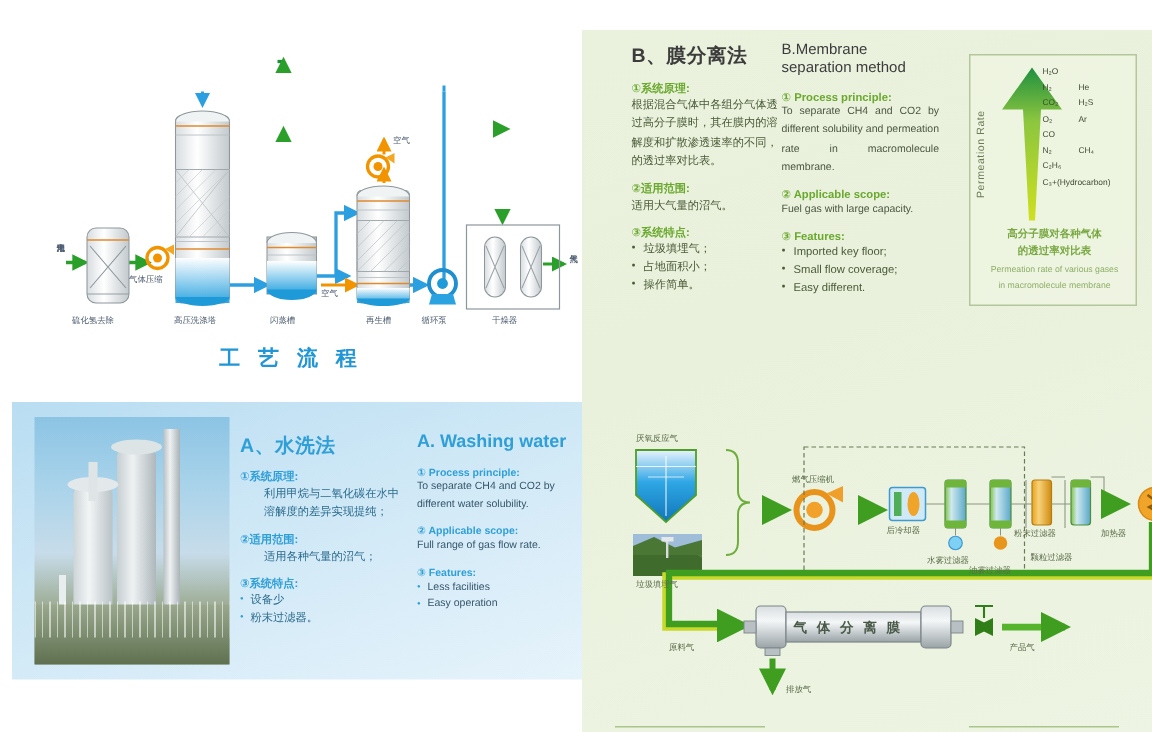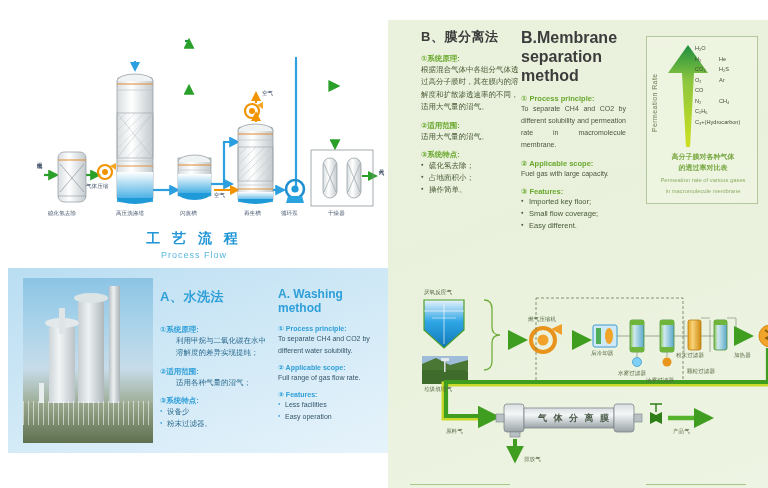--- a/index.html
+++ b/index.html
@@ -44,41 +44,41 @@
   .photo .ground { position:absolute; left:0; bottom:0; width:100%; height:40px;
       background:linear-gradient(#9aa98e,#5f7050);}
   .photo .fence { position:absolute; left:0; bottom:18px; width:100%; height:24px;
       background:repeating-linear-gradient(90deg, rgba(255,255,255,.55) 0 1px, transparent 1px 5px);}
   .photo .pipe { position:absolute; left:16px; top:105px; width:22px; height:40px;
       border-left:5px solid #e8edee; border-bottom:5px solid #e8edee; border-radius:0 0 0 14px;}
 
   .wash-cn { position:absolute; left:160px; top:288px; width:108px; }
   .wash-en { position:absolute; left:278px; top:288px; width:106px; }
 
-  .h-cn { font-size:13px; font-weight:bold; color:#2f9fd8; letter-spacing:.5px; margin-bottom:19px; }
+  .h-cn { font-size:13px; font-weight:bold; color:#2f9fd8; letter-spacing:.5px; margin-bottom:7px; }
   .h-en { font-size:12px; font-weight:bold; color:#2f9fd8; line-height:1.15; margin-bottom:9px; }
   .sub-cn { font-size:7.5px; color:#2f9fd8; font-weight:bold; margin-top:7px; }
   .sub-en { font-size:7px; color:#2f9fd8; font-weight:bold; margin-top:7px; }
   .body-cn { font-size:7.5px; color:#2b6b8e; line-height:1.65;margin-left:16px; }
   .body-en { font-size:7px; color:#35566b; line-height:1.75; }
   .bul { font-size:7.5px; color:#2b6b8e; line-height:1.6; padding-left:7px; position:relative;}
   .bul::before { content:"\25CF"; position:absolute; left:0; top:0; font-size:4px; color:#2f9fd8; line-height:2.4;}
   .bul-en { font-size:7px; color:#35566b; line-height:1.7; padding-left:7px; position:relative;}
   .bul-en::before { content:"\25CF"; position:absolute; left:0; top:0; font-size:4px; color:#2f9fd8; line-height:2.6;}
 
   
   .right-col {
     position:absolute; left:388px; top:0; width:380px; height:488px;
     background:linear-gradient(160deg,#eaf2dd 0%, #e9f1dc 40%, #eef4e3 100%);
     margin-top:20px;
   }
   .memb-cn { position:absolute; left:33px; top:8px; width:98px; }
   .memb-en { position:absolute; left:133px; top:8px; width:105px; }
   .h-cn-g { font-size:13px; font-weight:bold; color:#3c3c3c; letter-spacing:.5px; margin-bottom:8px; }
-  .h-en-g { font-size:16px; font-weight:bold; color:#3c3c3c; line-height:1.2; margin-bottom:8px; }
+  .h-en-g { font-size:10px; font-weight:normal; color:#3c3c3c; line-height:1.2; margin-bottom:8px; }
   .sub-g { font-size:7.5px; color:#6aa82e; font-weight:bold; margin-top:7px; }
   .body-g { font-size:7.5px; color:#4a5a36; line-height:1.65; }
   .body-g-en { font-size:7px; color:#4b5640; line-height:1.75; text-align:justify; }
   .bul-g { font-size:7.5px; color:#4a5a36; line-height:1.6; padding-left:8px; position:relative;}
   .bul-g::before { content:"\25CF"; position:absolute; left:0; top:0; font-size:4.5px; color:#4a5a36; line-height:2.3;}
 
   
   .perm-box {
     position:absolute; left:258px; top:16px; width:112px; height:168px;
     border:1px solid #b4c79a; background:rgba(240,246,228,.55);
@@ -264,21 +264,20 @@
       <div class="lbl-b" style="left:180px; top:210px;">闪蒸槽</div>
       <div class="lbl-b" style="left:214px; top:192px;">空气</div>
       <div class="lbl-b" style="left:262px; top:90px;">空气</div>
       <div class="lbl-b" style="left:244px; top:210px;">再生槽</div>
       <div class="lbl-b" style="left:281px; top:210px;">循环泵</div>
       <div class="lbl-b" style="left:328px; top:210px;">干燥器</div>
       <div class="vlbl" style="left:378px; top:165px;">天然气</div>
 
       <div class="pf-title">
         <div class="cn">工 艺 流 程</div>
-        <div class="en">Process Flow</div>
       </div>
     </div>
 
     <div class="blue-panel">
       <div class="photo">
         <div class="col3"></div>
         <div class="tower2"></div>
         <div class="cap2"></div>
         <div class="tower1"></div>
         <div class="cap1"></div>
@@ -294,41 +293,41 @@
       <div class="sub-cn">①系统原理:</div>
       <div class="body-cn">利用甲烷与二氧化碳在水中溶解度的差异实现提纯；</div>
       <div class="sub-cn">②适用范围:</div>
       <div class="body-cn">适用各种气量的沼气；</div>
       <div class="sub-cn">③系统特点:</div>
       <div class="bul">设备少</div>
       <div class="bul">粉末过滤器。</div>
     </div>
 
     <div class="wash-en">
-      <div class="h-en">A. Washing method</div>
+      <div class="h-en">A. Washing water</div>
       <div class="sub-en">① Process principle:</div>
       <div class="body-en">To separate CH4 and CO2 by different water solubility.</div>
       <div class="sub-en">② Applicable scope:</div>
       <div class="body-en">Full range of gas flow rate.</div>
       <div class="sub-en">③ Features:</div>
       <div class="bul-en">Less facilities</div>
       <div class="bul-en">Easy operation</div>
     </div>
   </div>
 
   <div class="right-col">
 
     <div class="memb-cn">
       <div class="h-cn-g">B、膜分离法</div>
       <div class="sub-g">①系统原理:</div>
-      <div class="body-g">根据混合气体中各组分气体透过高分子膜时，其在膜内的溶解度和扩散渗透速率的不同，适用大气量的沼气。</div>
+      <div class="body-g">根据混合气体中各组分气体透过高分子膜时，其在膜内的溶解度和扩散渗透速率的不同，的透过率对比表。</div>
       <div class="sub-g">②适用范围:</div>
       <div class="body-g">适用大气量的沼气。</div>
       <div class="sub-g">③系统特点:</div>
-      <div class="bul-g">硫化氢去除；</div>
+      <div class="bul-g">垃圾填埋气；</div>
       <div class="bul-g">占地面积小；</div>
       <div class="bul-g">操作简单。</div>
     </div>
 
     <div class="memb-en">
       <div class="h-en-g">B.Membrane separation method</div>
       <div class="sub-g">① Process principle:</div>
       <div class="body-g-en">To separate CH4 and CO2 by different solubility and permeation rate in macromolecule membrane.</div>
       <div class="sub-g">② Applicable scope:</div>
       <div class="body-g-en">Fuel gas with large capacity.</div>
@@ -505,21 +504,21 @@
       <div class="lbl" style="left:36px; top:11px;">厌氧反应气</div>
       <div class="lbl" style="left:36px; top:108px;">垃圾填埋气</div>
       <div class="lbl" style="left:140px; top:38px;">燃气压缩机</div>
       <div class="lbl" style="left:203px; top:72px;">后冷却器</div>
       <div class="lbl" style="left:230px; top:92px;">水雾过滤器</div>
       <div class="lbl" style="left:258px; top:99px;">油雾过滤器</div>
       <div class="lbl" style="left:288px; top:74px;">粉末过滤器</div>
       <div class="lbl" style="left:299px; top:90px;">颗粒过滤器</div>
       <div class="lbl" style="left:346px; top:74px;">加热器</div>
       <div class="lbl" style="left:58px; top:150px;">原料气</div>
-      <div style="position:absolute; left:141px; top:134px; width:82px; text-align:right; font-size:9px; letter-spacing:2px; color:#4a5a48; font-weight:bold;">气 体 分 离 膜</div>
+      <div style="position:absolute; left:141px; top:134px; width:82px; text-align:left; font-size:9px; letter-spacing:2px; color:#4a5a48; font-weight:bold;">气 体 分 离 膜</div>
       <div class="lbl" style="left:136px; top:178px;">排放气</div>
       <div class="lbl" style="left:285px; top:150px;">产品气</div>
     </div>
 
     <div class="gs-rule" style="left:22px; width:100px;"></div>
     <div class="gs-rule" style="right:22px; width:100px;"></div>
   </div>
 </div>
 
 </body></html>

